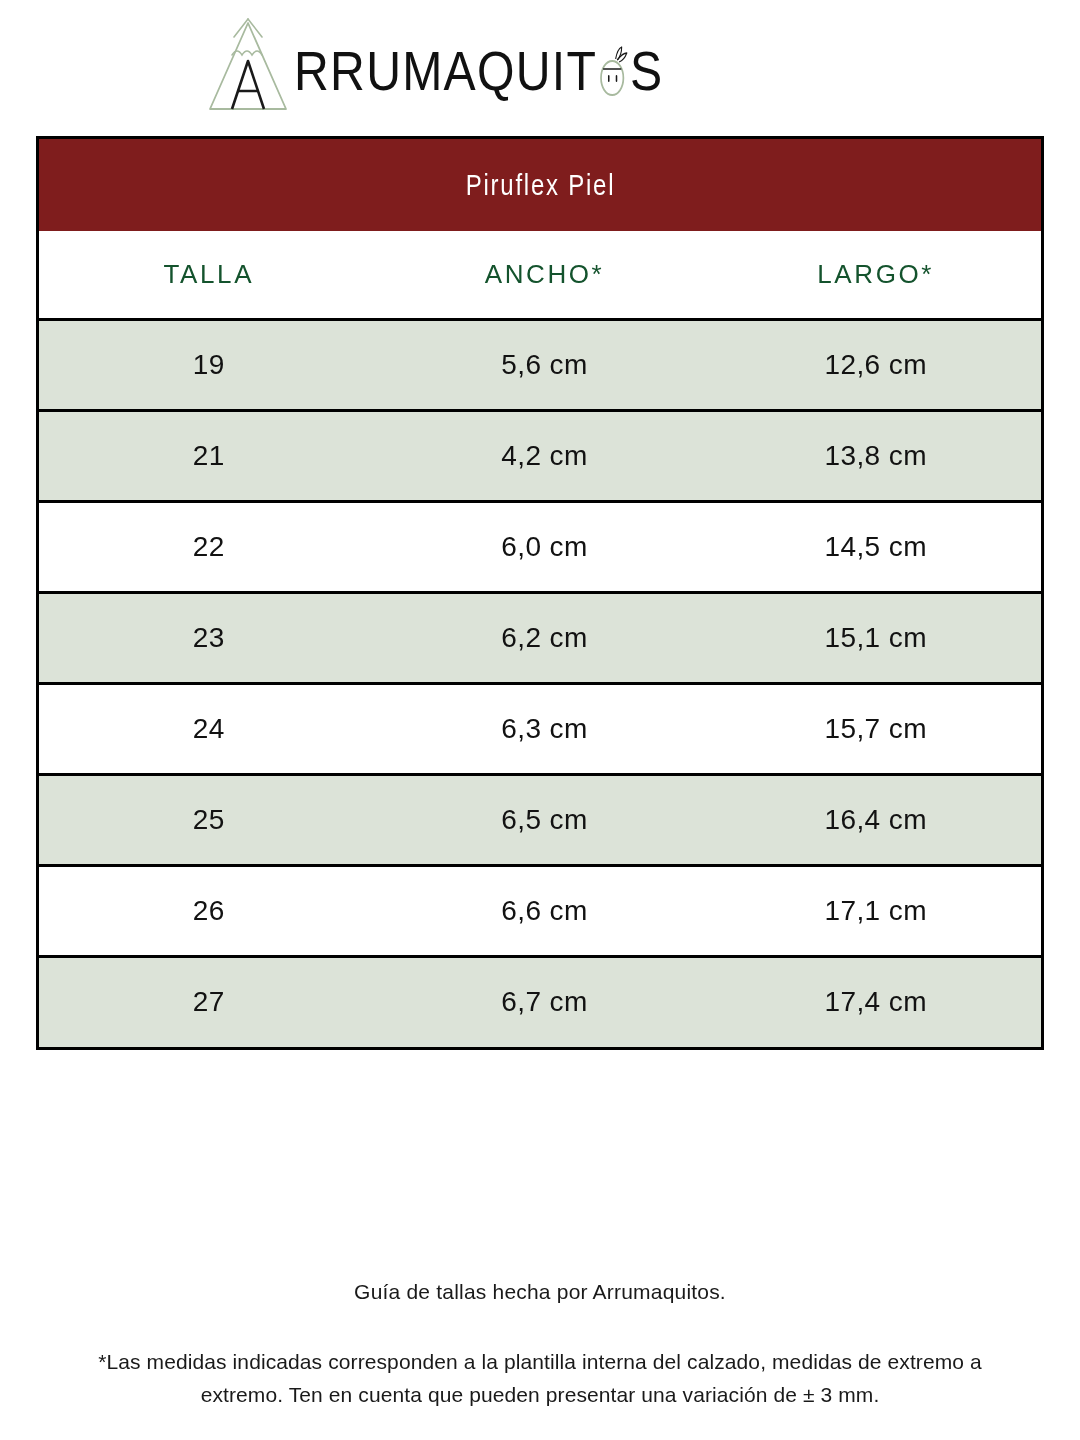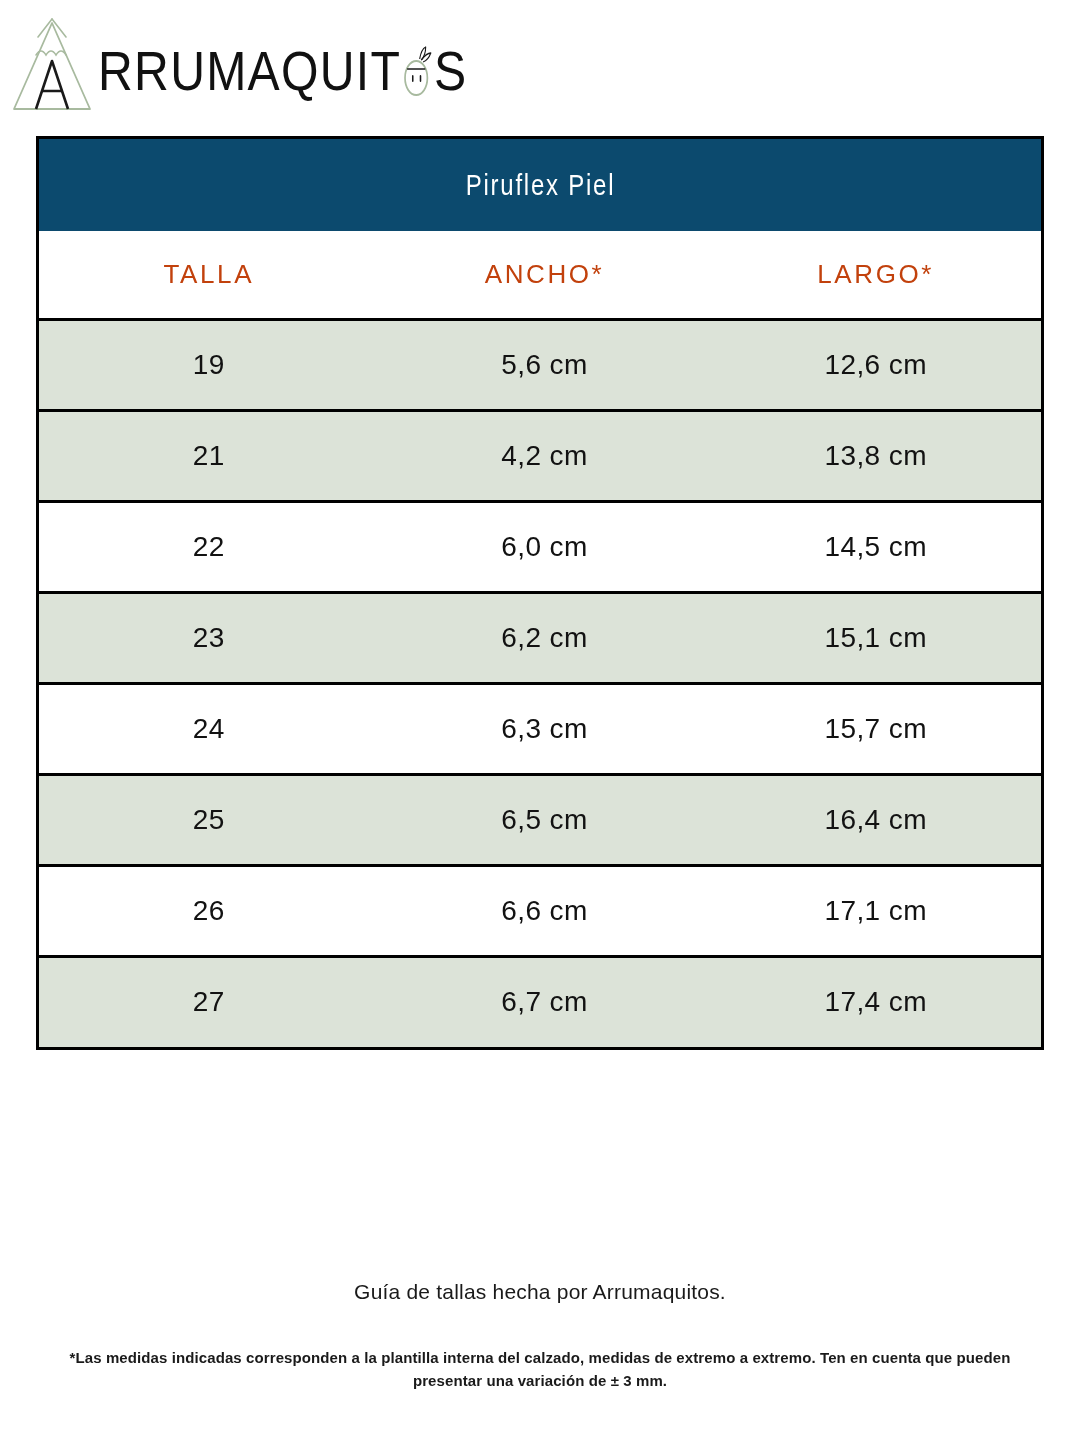--- a/index.html
+++ b/index.html
@@ -17,20 +17,21 @@
     position: relative;
     overflow: hidden;
   }
 
   
   .logo-area {
     width: 920px;
     height: 126px;
     display: flex;
     align-items: center;
+    justify-content: center;
   }
 
   .logo {
     display: flex;
     align-items: flex-end;
     justify-content: center;
     height: 100px;
   }
 
   .logo-teepee {
@@ -69,21 +70,21 @@
   .table-wrap {
     position: absolute;
     left: 36px;
     top: 136px;
     width: 1008px;
     border: 3px solid #000000;
     background: #ffffff;
   }
 
   .table-title-band {
-    background: #0c4a6e;
+    background: #7f1d1d;
     height: 92px;
     display: flex;
     align-items: center;
     justify-content: center;
   }
 
   .table-title-band .title-text {
     color: #ffffff;
     font-size: 30px;
     font-weight: 300;
@@ -98,21 +99,21 @@
     table-layout: fixed;
   }
 
   col.c-talla { width: 33.9%; }
   col.c-ancho { width: 33.1%; }
   col.c-largo { width: 33.0%; }
 
   thead th {
     height: 88px;
     background: #ffffff;
-    color: #c2410c;
+    color: #14532d;
     font-size: 26px;
     font-weight: 400;
     letter-spacing: 2.6px;
     text-align: center;
     vertical-align: middle;
     border-bottom: 3px solid #000000;
     padding: 0;
   }
 
   tbody td {
@@ -142,22 +143,22 @@
 
   .footer-credit {
     font-size: 21px;
     font-weight: 300;
     color: #1a1a1a;
     letter-spacing: 0.2px;
     margin-bottom: 42px;
   }
 
   .footer-note {
-    font-size: 15px;
-    font-weight: 700;
+    font-size: 21px;
+    font-weight: 400;
     color: #1a1a1a;
     letter-spacing: 0.1px;
     line-height: 1.55;
     padding: 0 64px;
   }
 </style>
 </head>
 <body>
 
 <div class="logo-area">

